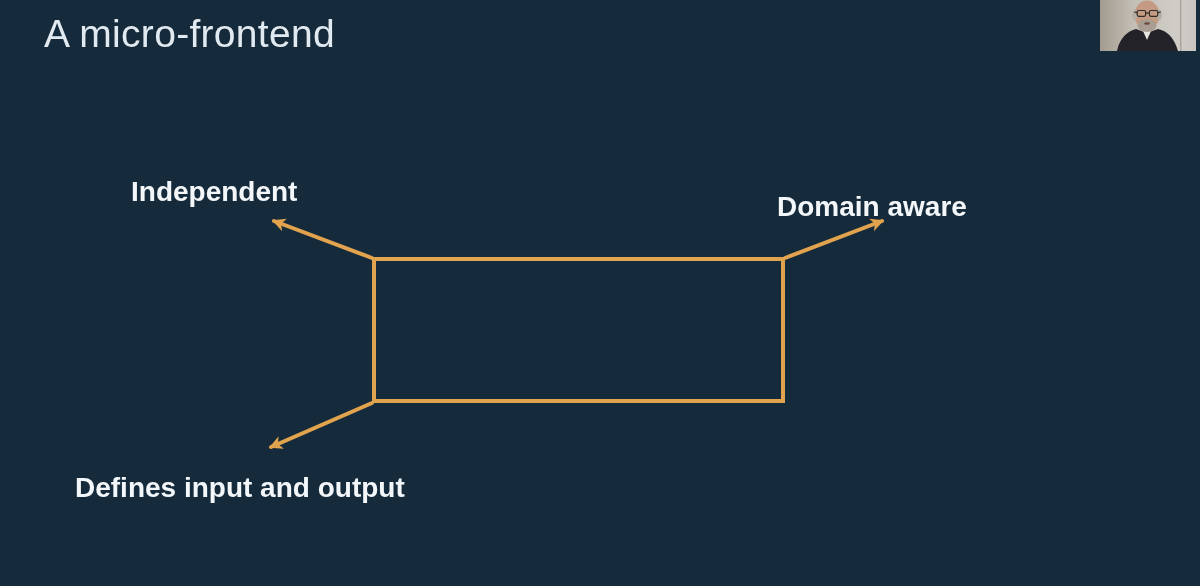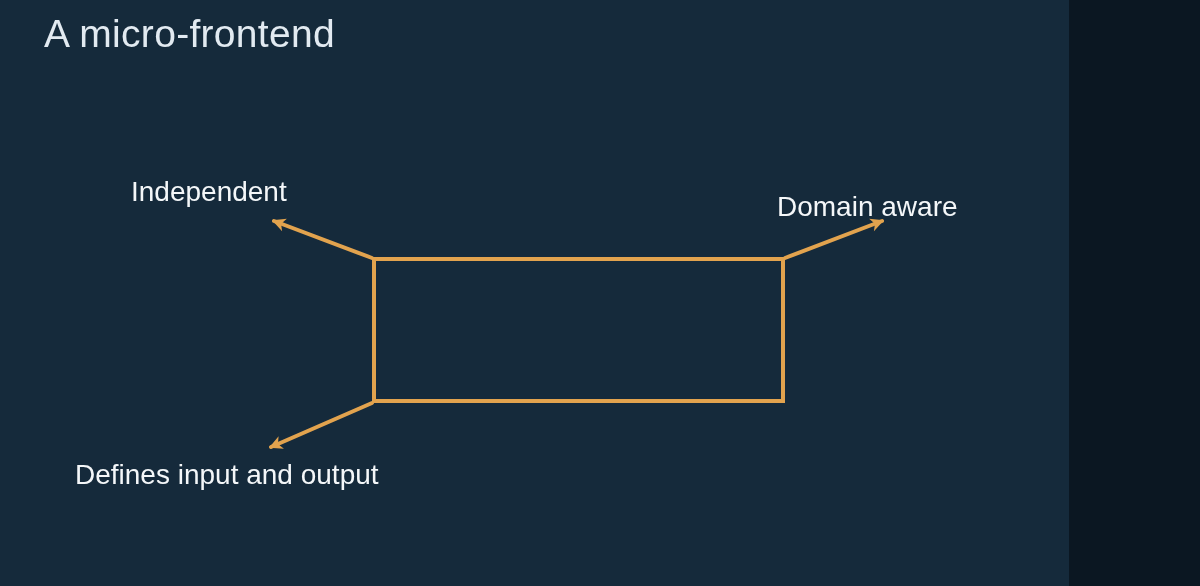--- a/index.html
+++ b/index.html
@@ -1,18 +1,18 @@
 <!DOCTYPE html>
 <html><head>
 <meta charset="utf-8">
 <style>
   html, body { margin: 0; padding: 0; background: #0b1722; }
   .stage {
     position: relative;
-    width: 1069px;
+    width: 1200px;
     height: 586px;
     background: #152a3b;
     overflow: hidden;
     font-family: "Liberation Sans", sans-serif;
   }
   .slide-title {
     position: absolute;
     left: 44px;
     top: 12px;
     margin: 0;
@@ -24,26 +24,26 @@
   .diagram-svg {
     position: absolute;
     left: 0; top: 0;
     width: 1200px;
     height: 586px;
   }
   .diagram-label {
     position: absolute;
     color: #f4f7f9;
     font-size: 28px;
-    font-weight: 400;
+    font-weight: 700;
     white-space: nowrap;
   }
   .label-independent { left: 131px; top: 176px; }
   .label-domain-aware { left: 777px; top: 191px; }
-  .label-defines-io  { left: 75px;  top: 459px; }
+  .label-defines-io  { left: 75px;  top: 472px; }
   .webcam {
     position: absolute;
     left: 1100px;
     top: 0;
     width: 96px;
     height: 51px;
     overflow: hidden;
     background: #bdb8ae;
   }
   .webcam svg { display: block; }

